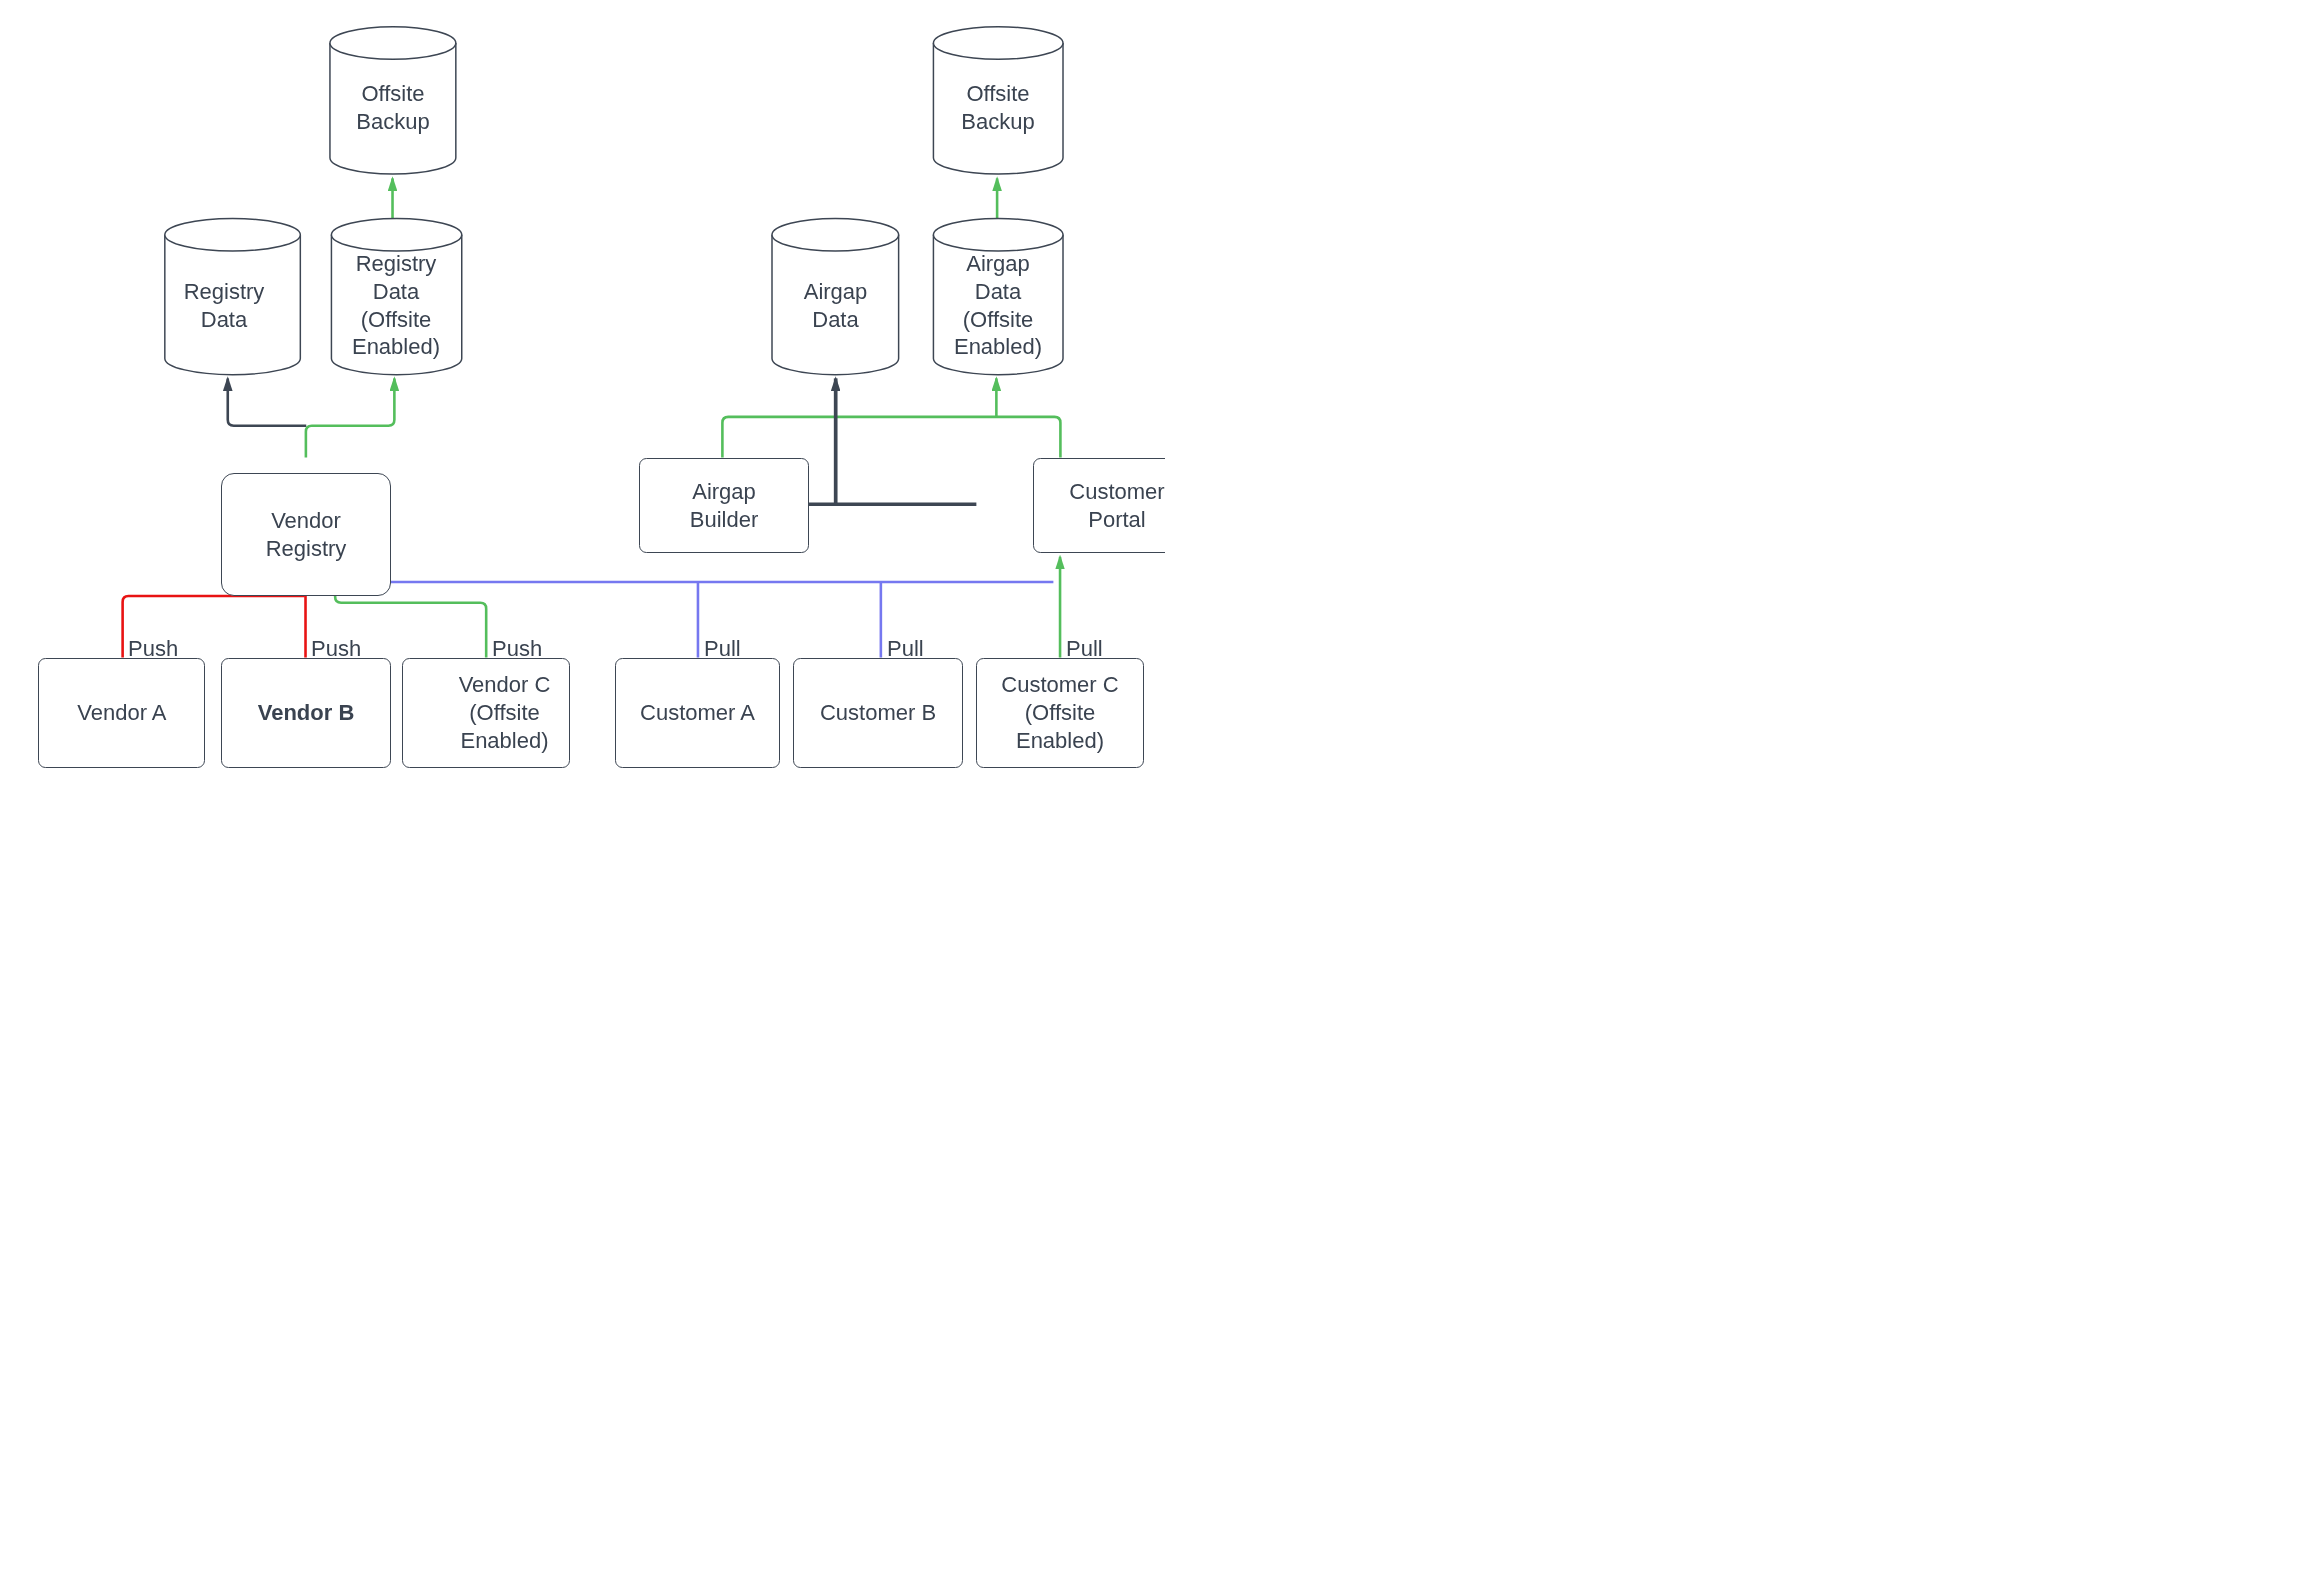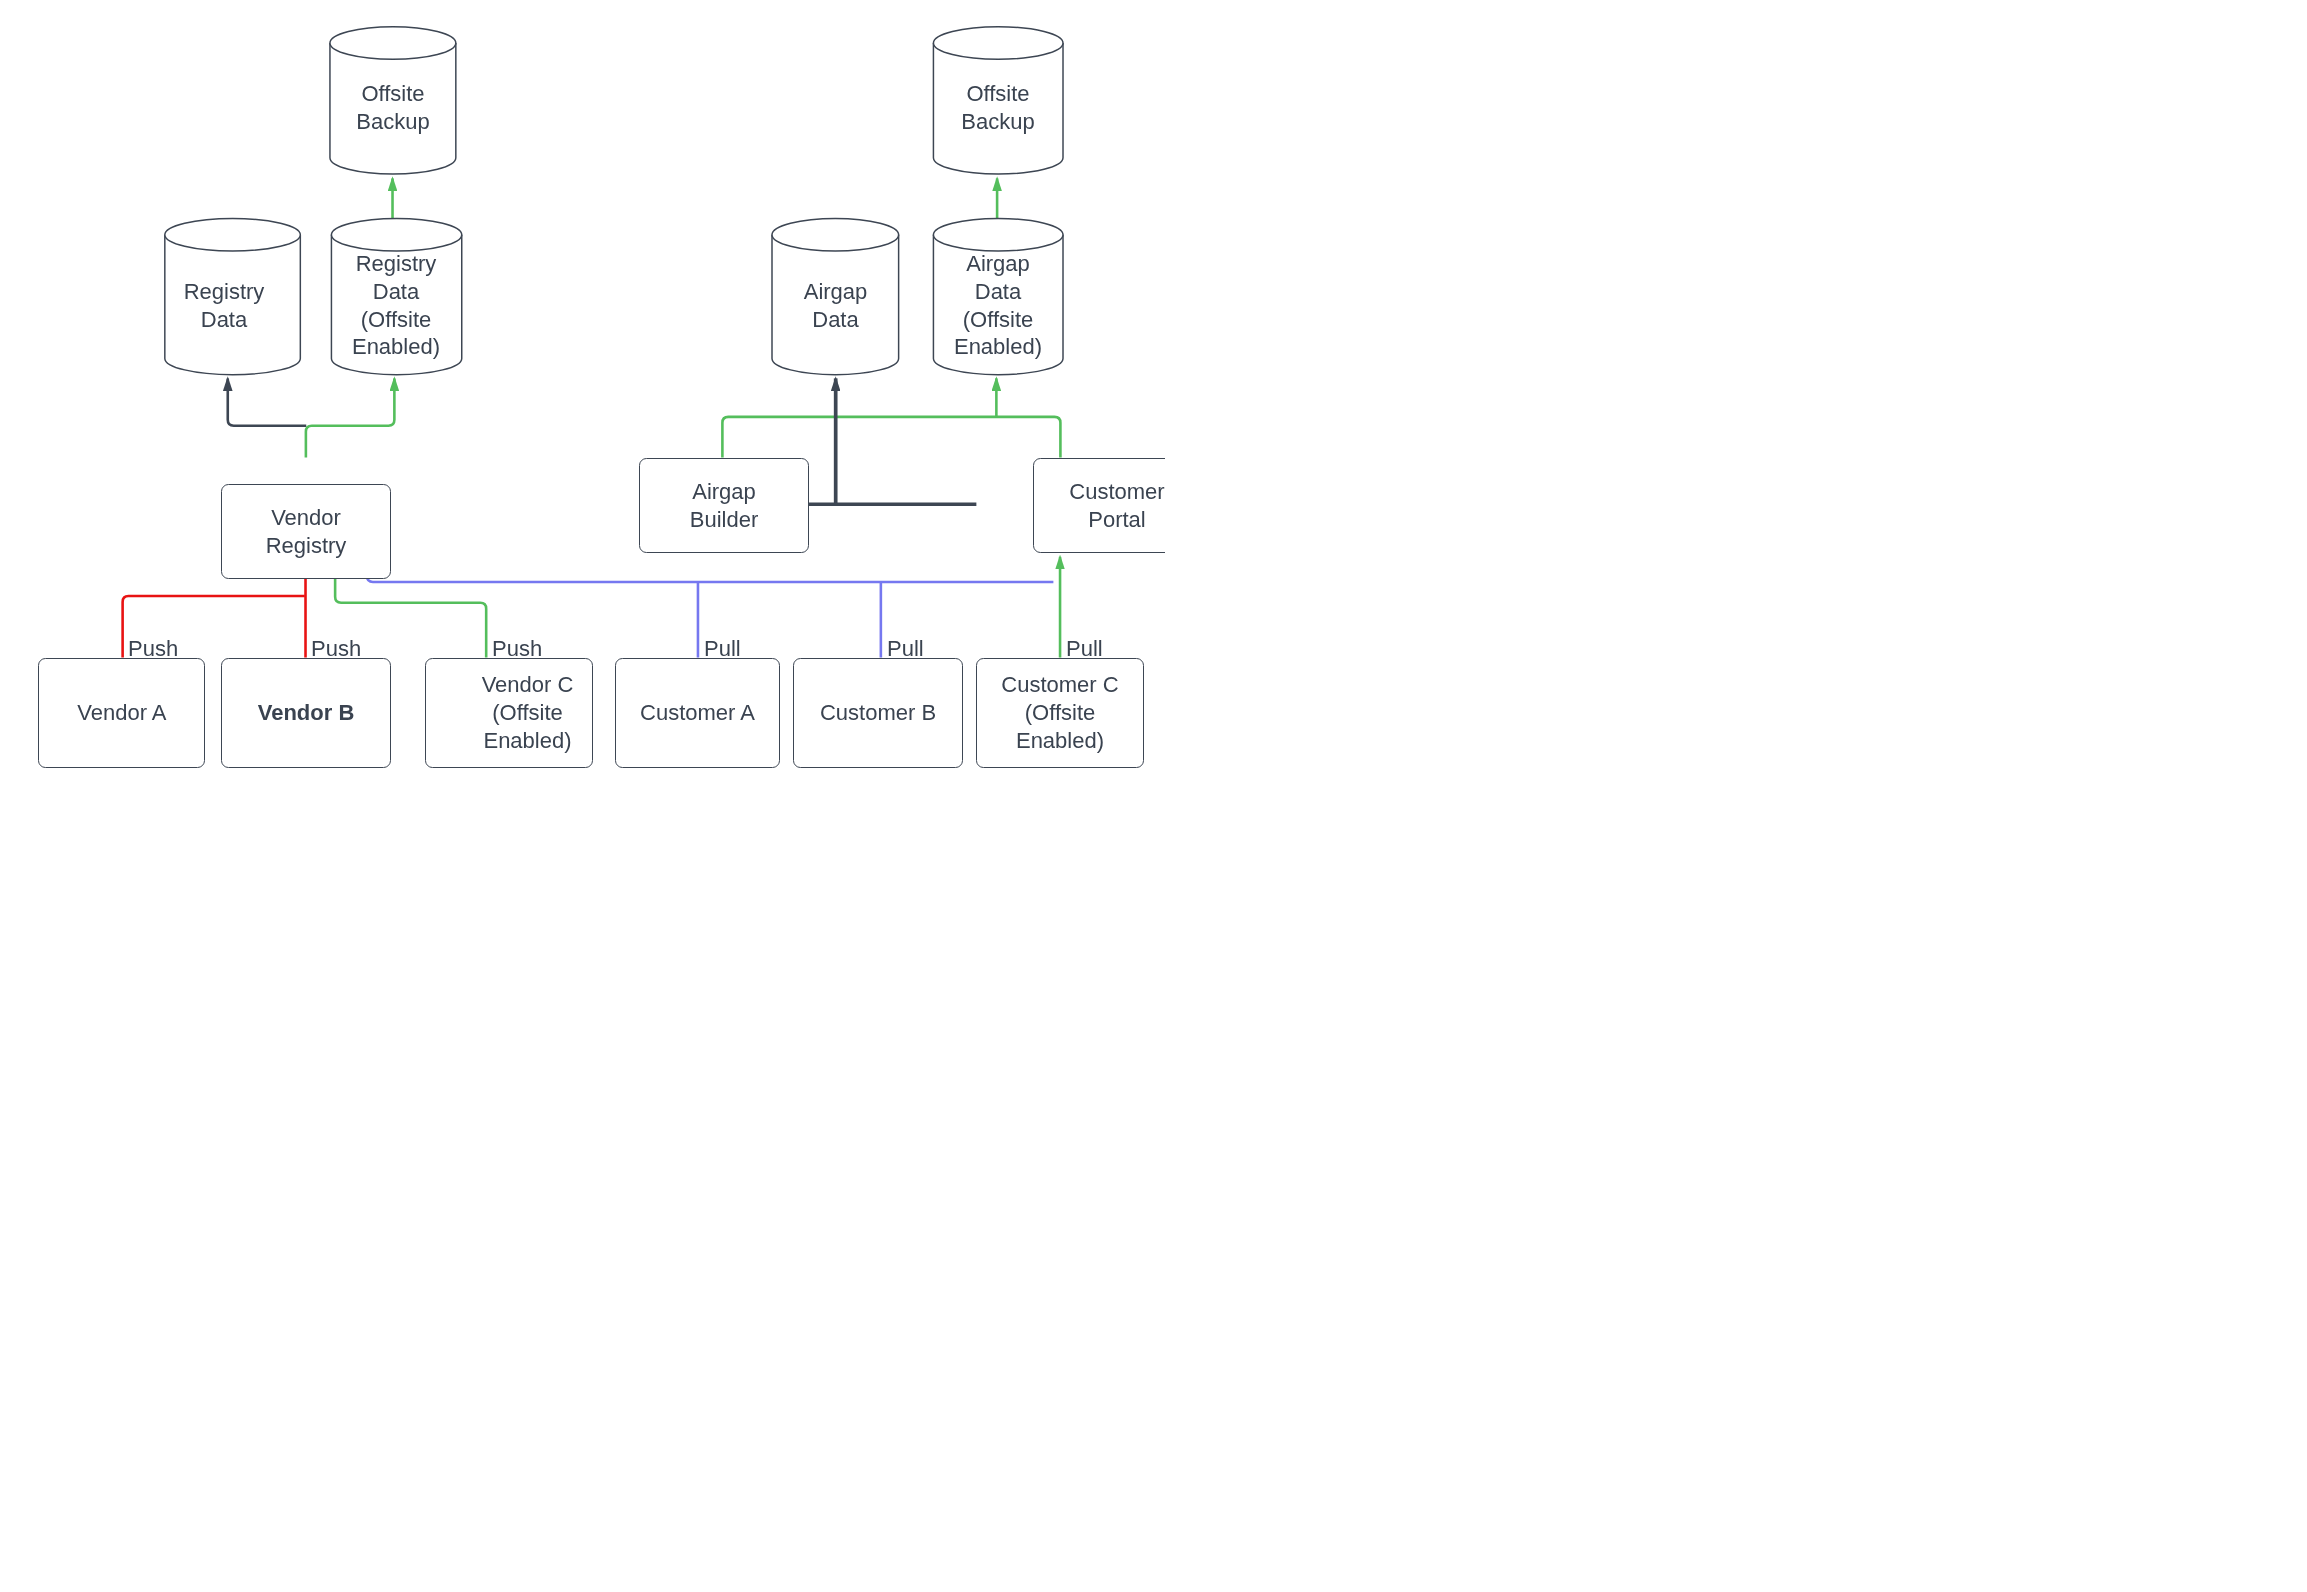--- a/index.html
+++ b/index.html
@@ -156,37 +156,37 @@
   <div class="cyl-label" style="left:320px; top:248px; width:130px; height:115px;">
     <span>Registry Data (Offsite Enabled)</span>
   </div>
   <div class="cyl-label" style="left:761px; top:248px; width:127px; height:115px;">
     <span>Airgap Data</span>
   </div>
   <div class="cyl-label" style="left:922px; top:248px; width:130px; height:115px;">
     <span>Airgap Data (Offsite Enabled)</span>
   </div>
 
-  <div class="node" style="left:210px; top:484px; width:170px; height:95px;">
+  <div class="node" style="left:210px; top:473px; width:170px; height:123px;border-radius:13px;">
     <span class="node-label">Vendor Registry</span>
   </div>
   <div class="node" style="left:628px; top:458px; width:170px; height:95px;">
     <span class="node-label">Airgap Builder</span>
   </div>
   <div class="node" style="left:1022px; top:458px; width:168px; height:95px;">
     <span class="node-label">Customer Portal</span>
   </div>
 
   <div class="node" style="left:27.4px; top:658px; width:167px; height:110px;">
     <span class="node-label">Vendor A</span>
   </div>
   <div class="node" style="left:210px; top:658px; width:170px; height:110px;font-weight:bold;">
     <span class="node-label">Vendor B</span>
   </div>
-  <div class="node" style="left:414px; top:658px; width:168px; height:110px;padding-left:37px;">
+  <div class="node" style="left:391px; top:658px; width:168px; height:110px;padding-left:37px;">
     <span class="node-label">Vendor C (Offsite Enabled)</span>
   </div>
   <div class="node" style="left:604px; top:658px; width:165px; height:110px;">
     <span class="node-label">Customer A</span>
   </div>
   <div class="node" style="left:782px; top:658px; width:170px; height:110px;">
     <span class="node-label">Customer B</span>
   </div>
   <div class="node" style="left:965px; top:658px; width:168px; height:110px;">
     <span class="node-label">Customer C (Offsite Enabled)</span>

